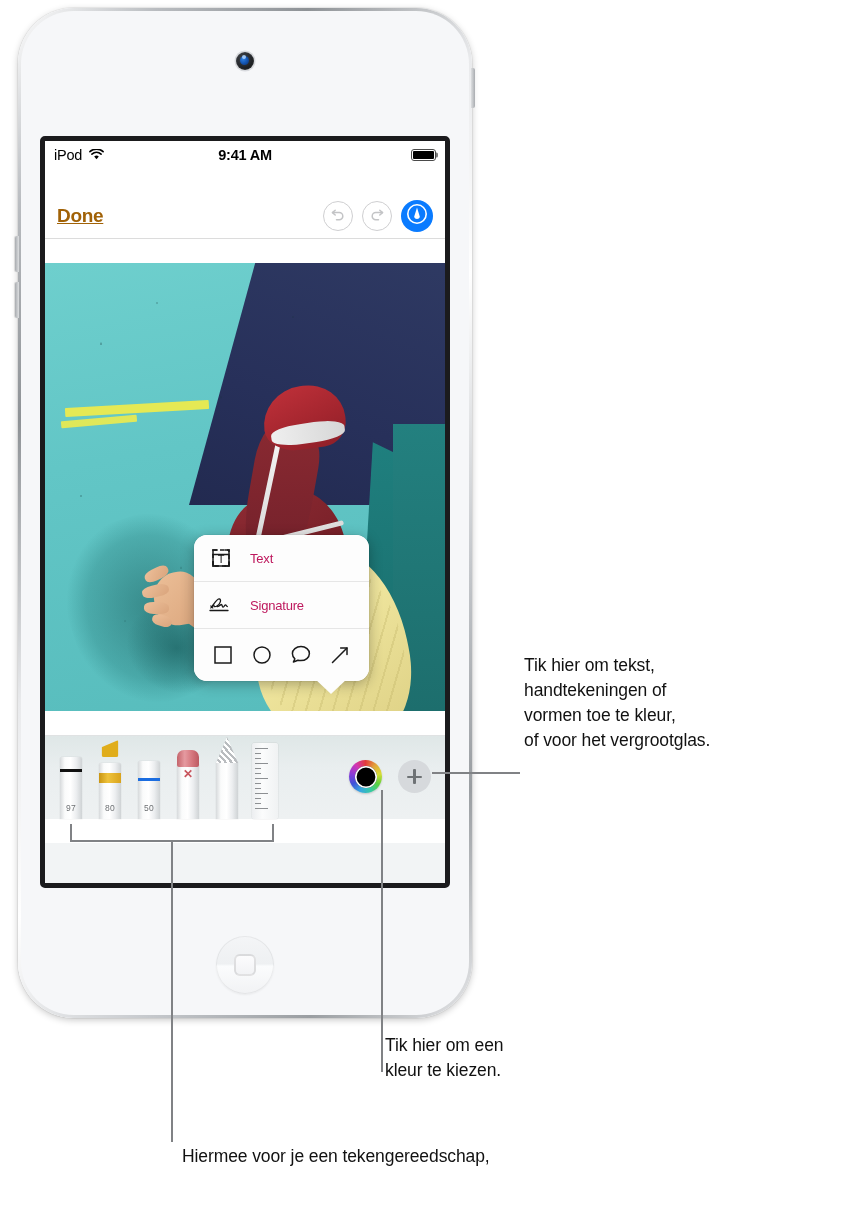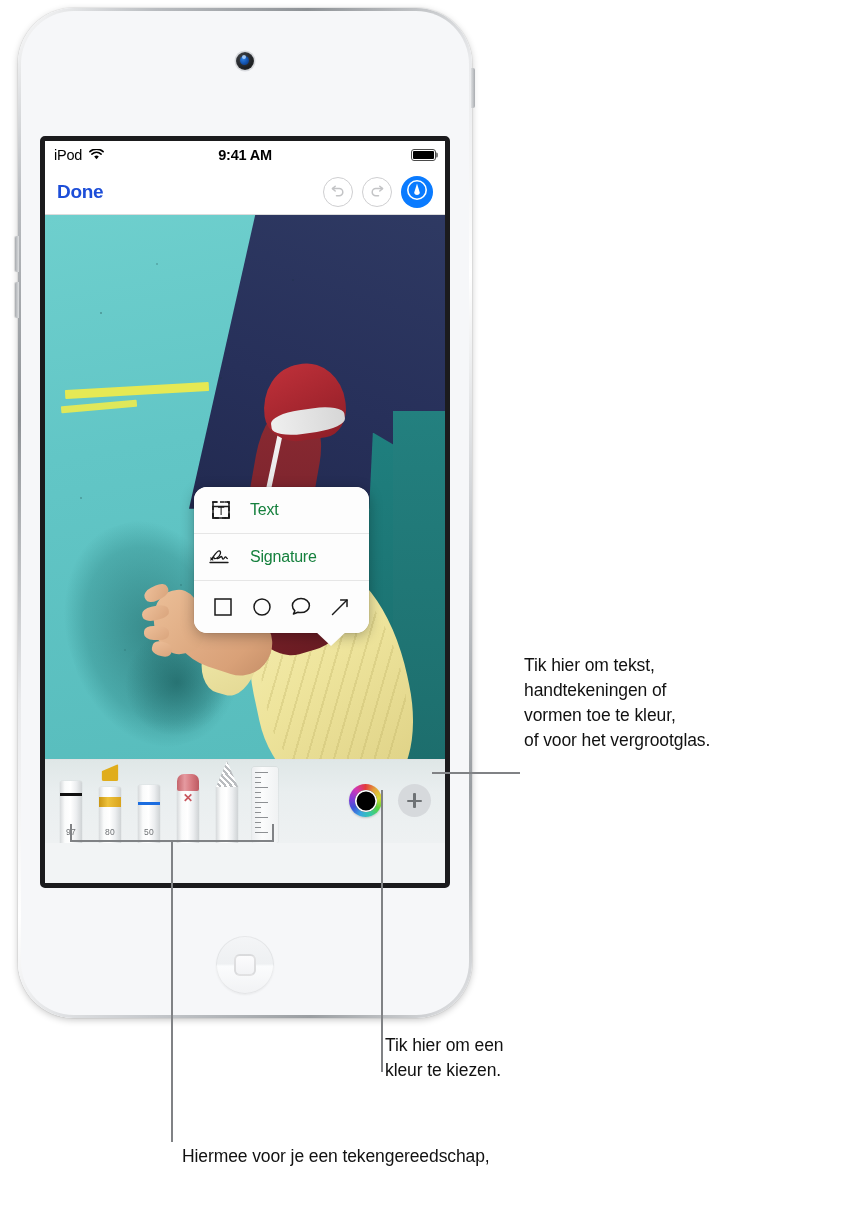--- a/index.html
+++ b/index.html
@@ -89,21 +89,21 @@
   
   #screen {
     position: absolute;
     left: 22px; top: 128px;
     width: 410px; height: 752px;
     background: #fff;
     border: 5px solid #1b1b1d;
     border-radius: 5px;
     overflow: hidden;
   }
-  .screen-content { position: absolute; inset: 0; background:#fff; display:flex; flex-direction:column; }
+  .screen-content { position: absolute; inset: 0; background:#fff; display:flex; flex-direction:column;gap:24px; }
 
   
   .statusbar {
     height: 28px; flex: 0 0 28px;
     display: flex; align-items: center;
     padding: 0 9px;
     font-size: 14px; color: #000;
     position: relative;
     background: #fff;
   }
@@ -129,22 +129,23 @@
 
   
   .navbar {
     height: 46px; flex: 0 0 46px;
     display:flex; align-items:center;
     padding: 0 12px;
     background:#fff;
     border-bottom: 1px solid #dcdcdc;
   }
   .done-btn {
-    color:#1d4ed8; font-size:19px; font-weight:700; letter-spacing:-.3px;
+    color:#a16207; font-size:19px; font-weight:700; letter-spacing:-.3px;
     cursor:pointer;
+    text-decoration:underline;
   }
   .nav-right { margin-left:auto; display:flex; align-items:center; gap:9px; }
   .circ-btn {
     width: 30px; height: 30px; border-radius:50%;
     display:flex; align-items:center; justify-content:center;
     border:1.4px solid #cfcfd1;
   }
   .circ-btn.disabled svg { stroke:#c3c4c6; }
   .markup-btn {
     width: 32px; height:32px; border-radius:50%;
@@ -329,21 +330,21 @@
     z-index:12;
   }
   .popup-inner { border-radius:13px; overflow:hidden; background:#fdfdfd; }
   .pop-row {
     display:flex; align-items:center;
     height:47px; padding-left:12px; gap:14px;
     border-bottom:1px solid #e6e6e6;
     cursor:pointer;
   }
   .pop-ico { width:30px; display:flex; align-items:center; justify-content:center; }
-  .pop-label { font-size:16px; color:#15803d; letter-spacing:-.2px; }
+  .pop-label { font-size:13px; color:#be185d; letter-spacing:-.2px; }
   .pop-shapes {
     display:flex; align-items:center; justify-content:space-around;
     height:52px; padding: 0 10px;
   }
   .shape-btn { cursor:pointer; display:flex; align-items:center; justify-content:center; width:34px; height:34px; }
   .popup-tail {
     position:absolute; left:120px; bottom:-13px;
     width:34px; height:16px;
     background:#fdfdfd;
     clip-path: polygon(0 0, 100% 0, 50% 100%);

